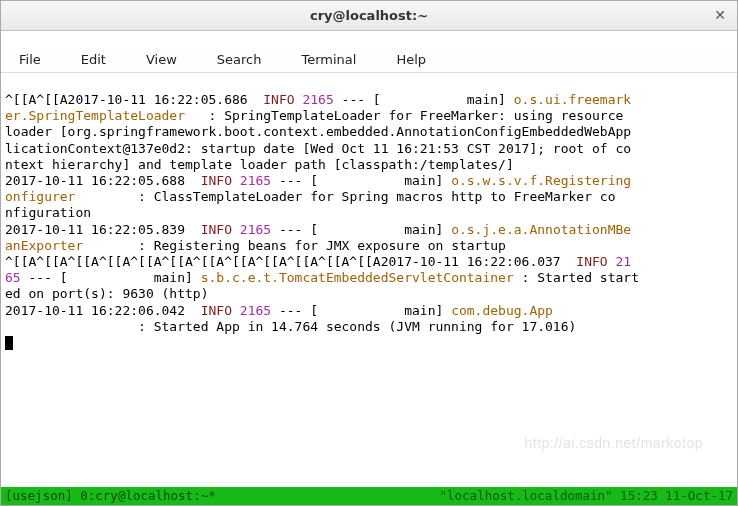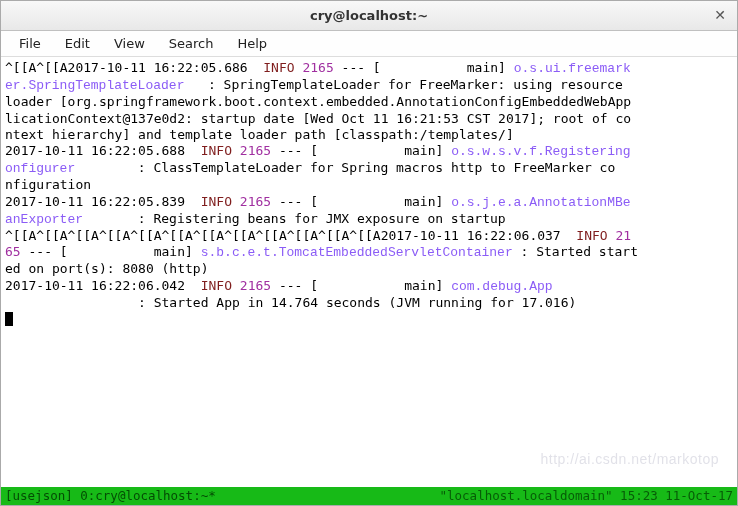--- a/index.html
+++ b/index.html
@@ -1,15 +1,15 @@
 <!DOCTYPE html>
 <html><head>
 <meta charset="utf-8">
 <style>
-  * { box-sizing: border-box; }
+  * { box-sizing: border-box; gap: 16px; }
   html, body {
     margin: 0; padding: 0;
     width: 738px; height: 506px;
     font-family: "DejaVu Sans", "Liberation Sans", sans-serif;
     background: #fff;
     overflow: hidden;
   }
   .window {
     width: 738px; height: 506px;
     border: 1px solid #aaa;
@@ -54,38 +54,38 @@
     font-family: "DejaVu Sans Mono", "Liberation Mono", Menlo, monospace;
     font-size: 13px;
     line-height: 16.2px;
     padding: 3px 4px;
     white-space: pre;
     overflow: hidden;
     position: relative;
   }
   .c-green { color: #7f1d1d; }
   .c-purple { color: #a02fa0; text-align: right; }
-  .c-teal { color: #8b5cf6; font-family: Liberation Mono, monospace; }
+  .c-teal { color: #a16207; }
   .blk { display:inline-block; width:8px; height:14px; background:#000; vertical-align:text-bottom;}
   .statusbar {
     height: 18px;
     background: #17ba17;
     color: #044d04;
     font-family: "DejaVu Sans Mono", "Liberation Mono", monospace;
     font-size: 12.5px;
     line-height: 18px;
     display: flex;
     justify-content: space-between;
     padding: 0 4px;
     white-space: pre;
   }
   .statusbar .right { color:#044d04; opacity:0.85;}
   .watermark {
     position: absolute;
-    right: 18px; bottom: 20px;
+    right: 34px; bottom: 20px;
     font-size: 14px;
     color: rgba(120,120,150,0.22);
     letter-spacing: 0.5px;
     font-family: sans-serif;
     pointer-events: none;
   }
 </style>
 </head>
 <body>
 
@@ -94,36 +94,37 @@
   <div class="titlebar">
     <span class="title">cry@localhost:~</span>
     <span class="close">✕</span>
   </div>
 
   <div class="menubar">
     <span class="menu-item">File</span>
     <span class="menu-item">Edit</span>
     <span class="menu-item">View</span>
     <span class="menu-item">Search</span>
+    <span class="menu-item">Terminal</span>
     <span class="menu-item">Help</span>
   </div>
 
   <div class="terminal"><span>^[[A^[[A2017-10-11 16:22:05.686  </span><span class="c-green">INFO</span><span class="c-purple"> 2165</span><span> --- [           main] </span><span class="c-teal">o.s.ui.freemark</span>
 <span class="c-teal">er.SpringTemplateLoader</span><span>   : SpringTemplateLoader for FreeMarker: using resource </span>
 <span>loader [org.springframework.boot.context.embedded.AnnotationConfigEmbeddedWebApp</span>
 <span>licationContext@137e0d2: startup date [Wed Oct 11 16:21:53 CST 2017]; root of co</span>
 <span>ntext hierarchy] and template loader path [classpath:/templates/]</span>
 <span>2017-10-11 16:22:05.688  </span><span class="c-green">INFO</span><span class="c-purple"> 2165</span><span> --- [           main] </span><span class="c-teal">o.s.w.s.v.f.Registering</span>
 <span class="c-teal">onfigurer</span><span>        : ClassTemplateLoader for Spring macros http to FreeMarker co</span>
 <span>nfiguration</span>
 <span>2017-10-11 16:22:05.839  </span><span class="c-green">INFO</span><span class="c-purple"> 2165</span><span> --- [           main] </span><span class="c-teal">o.s.j.e.a.AnnotationMBe</span>
 <span class="c-teal">anExporter</span><span>       : Registering beans for JMX exposure on startup</span>
 <span>^[[A^[[A^[[A^[[A^[[A^[[A^[[A^[[A^[[A^[[A^[[A^[[A2017-10-11 16:22:06.037  </span><span class="c-green">INFO</span><span class="c-purple"> 21</span>
 <span class="c-purple">65</span><span> --- [           main] </span><span class="c-teal">s.b.c.e.t.TomcatEmbeddedServletContainer</span><span> : Started start</span>
-<span>ed on port(s): 8080 (http)</span>
+<span>ed on port(s): 9630 (http)</span>
 <span>2017-10-11 16:22:06.042  </span><span class="c-green">INFO</span><span class="c-purple"> 2165</span><span> --- [           main] </span><span class="c-teal">com.debug.App</span>
 <span>                 : Started App in 14.764 seconds (JVM running for 17.016)</span>
 <span class="blk"></span>
 <span class="watermark">http://ai.csdn.net/markotop</span></div>
 
   <div class="statusbar">
     <span>[usejson] 0:cry@localhost:~*</span>
     <span class="right">"localhost.localdomain" 15:23 11-Oct-17</span>
   </div>
 

